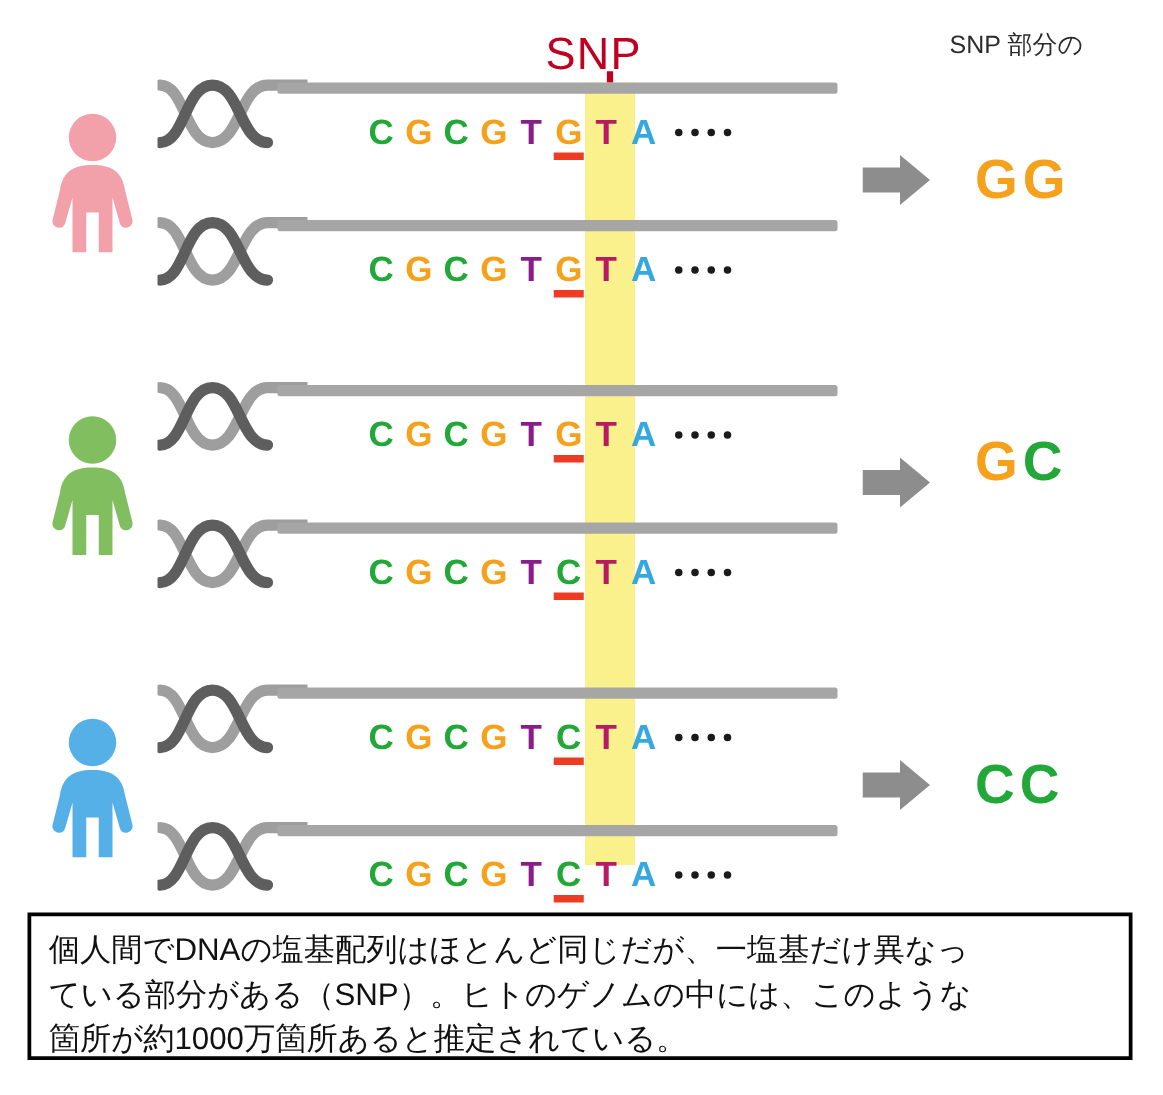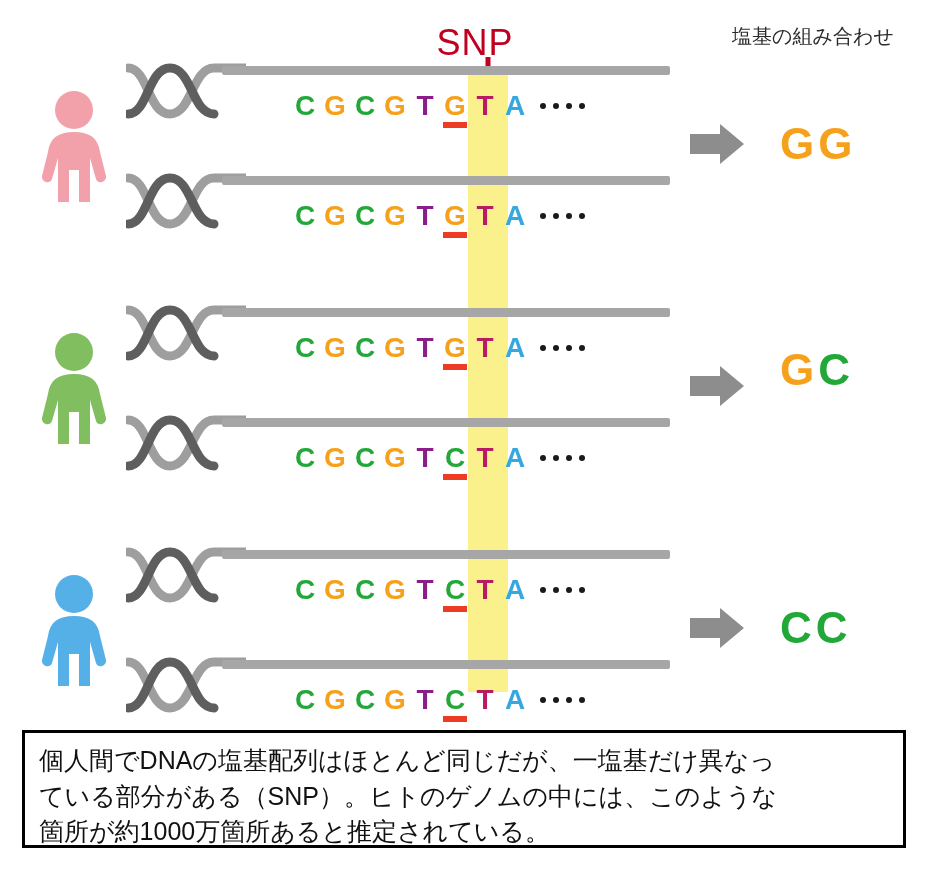--- a/index.html
+++ b/index.html
@@ -163,21 +163,21 @@
 <div id="snp-arrow">
   <svg width="40" height="30" viewBox="0 0 40 30">
     <path d="M20 2 L20 18" stroke="#C00020" stroke-width="5" fill="none"></path>
     <path d="M10 15 L20 29 L30 15 Z" fill="#C00020"></path>
   </svg>
 </div>
 
 <div id="snp-band"></div>
 
 <div id="right-header">
-  <div>塩基の組み合わせ</div>
+  <div>SNP 部分の</div>
 </div>
 
 <div id="rows-root">
     <div class="person" style="left: 38px; top: 90px;"><svg width="72" height="112" viewBox="0 0 72 112">
         <circle cx="36" cy="20" r="19" fill="#F2A0A9"></circle>
         <path d="M36 42 C20 42 12 48 10 62 L4 86 C3 92 12 95 14 89 L20 68 L20 112 L31 112 L31 80 L41 80 L41 112 L52 112 L52 68 L58 89 C60 95 69 92 68 86 L62 62 C60 48 52 42 36 42 Z" fill="#F2A0A9"></path>
       </svg></div>
     <div class="helix" style="left: 126px; top: 62px;"><svg width="120" height="58" viewBox="0 0 120 58">
         <path d="M2 6 C 22 6 22 52 44 52 C 66 52 66 6 88 6 L 120 6" stroke="#9E9E9E" stroke-width="9" fill="none" stroke-linecap="round"></path>
         <path d="M2 52 C 22 52 22 6 44 6 C 66 6 66 52 88 52" stroke="#5E5E5E" stroke-width="9" fill="none" stroke-linecap="round"></path>

